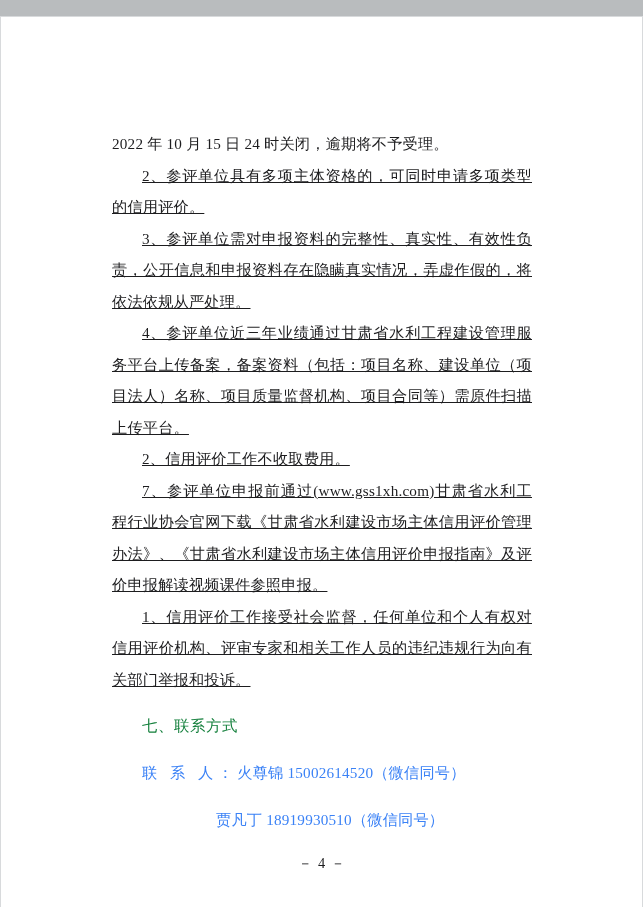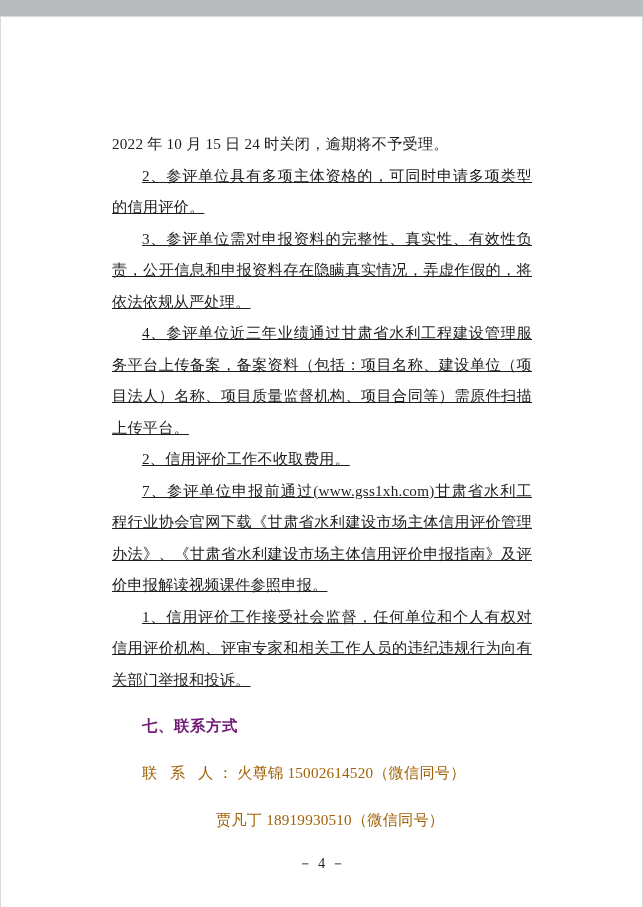--- a/index.html
+++ b/index.html
@@ -37,29 +37,29 @@
     margin: 0 0 0 0;
     letter-spacing: 0.2px;
   }
   .indent {
     text-indent: 30px;
     text-decoration: underline;
   }
   .heading {
     font-size: 15.4px;
     line-height: 31.5px;
-    font-weight: bold;
-    color: #701a75;
+    font-weight: normal;
+    color: #15803d;
     text-indent: 30px;
     letter-spacing: 0.6px;
   }
   .contact-line {
     font-size: 15.2px;
     line-height: 31.5px;
-    color: #a16207;
+    color: #3b82f6;
     text-indent: 30px;
     letter-spacing: 0.2px;
   }
   .contact-line.second {
     text-indent: 104px;
   }
   .contact-label {
     letter-spacing: 4.5px;
   }
   .page-number {

